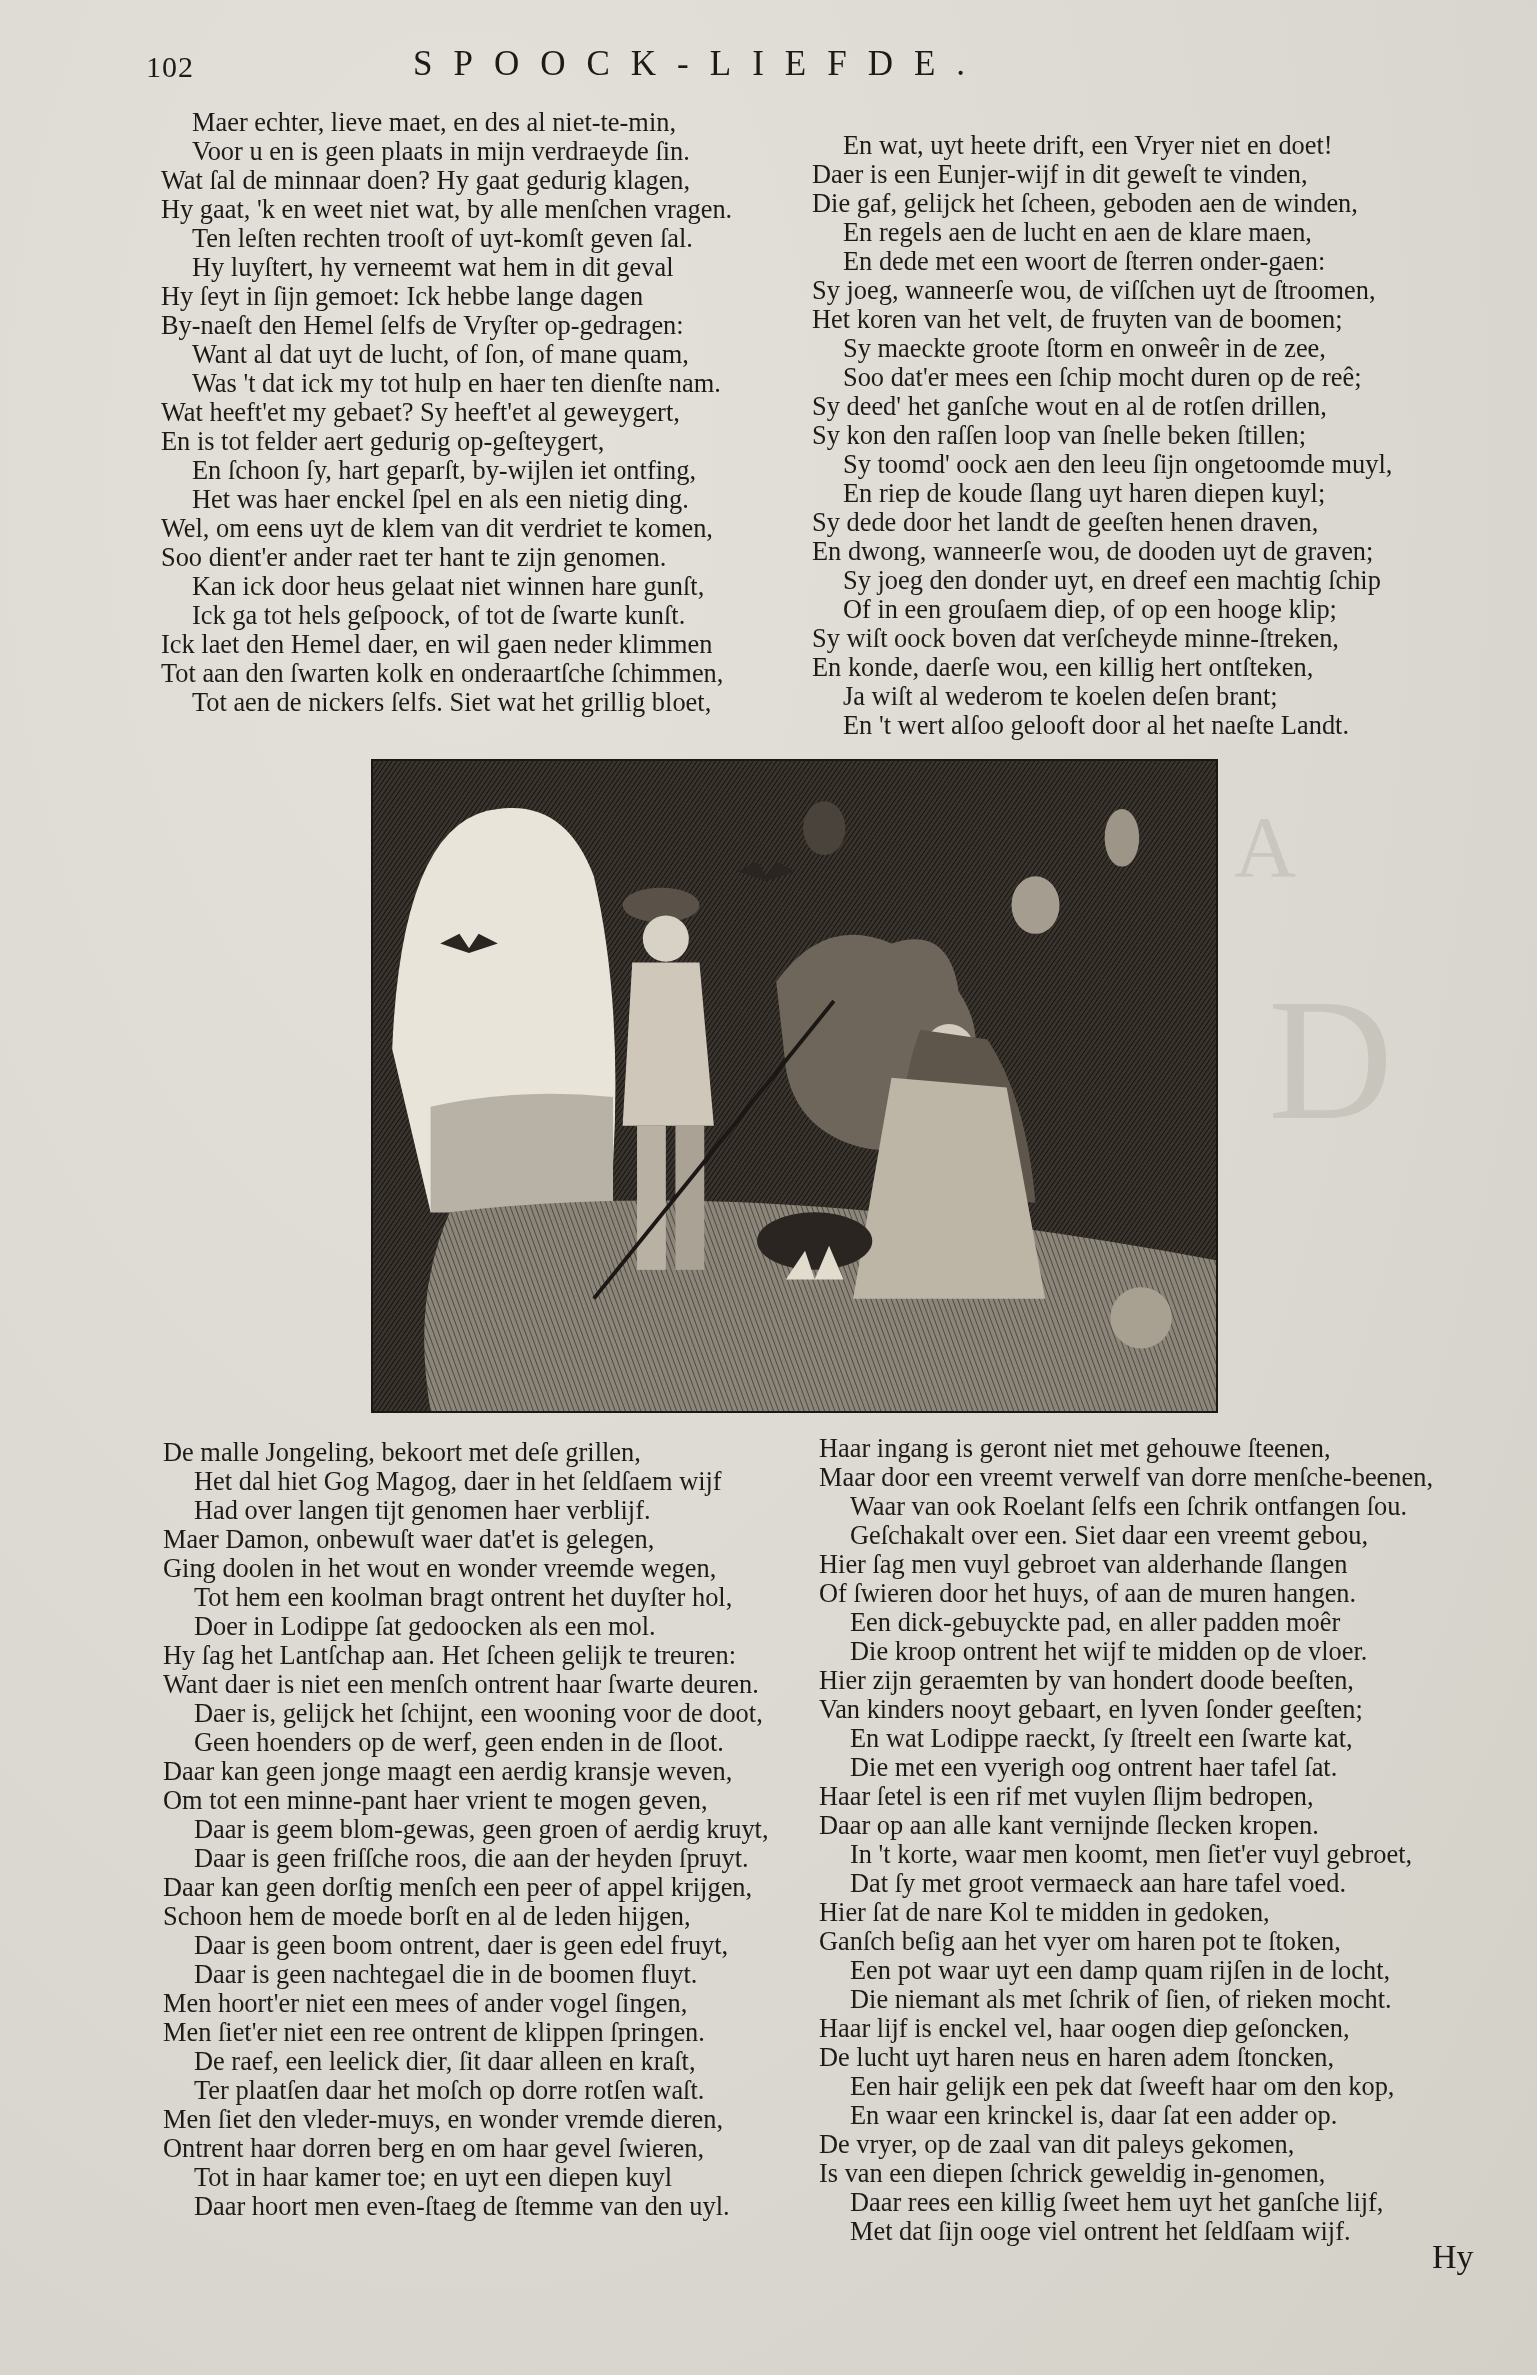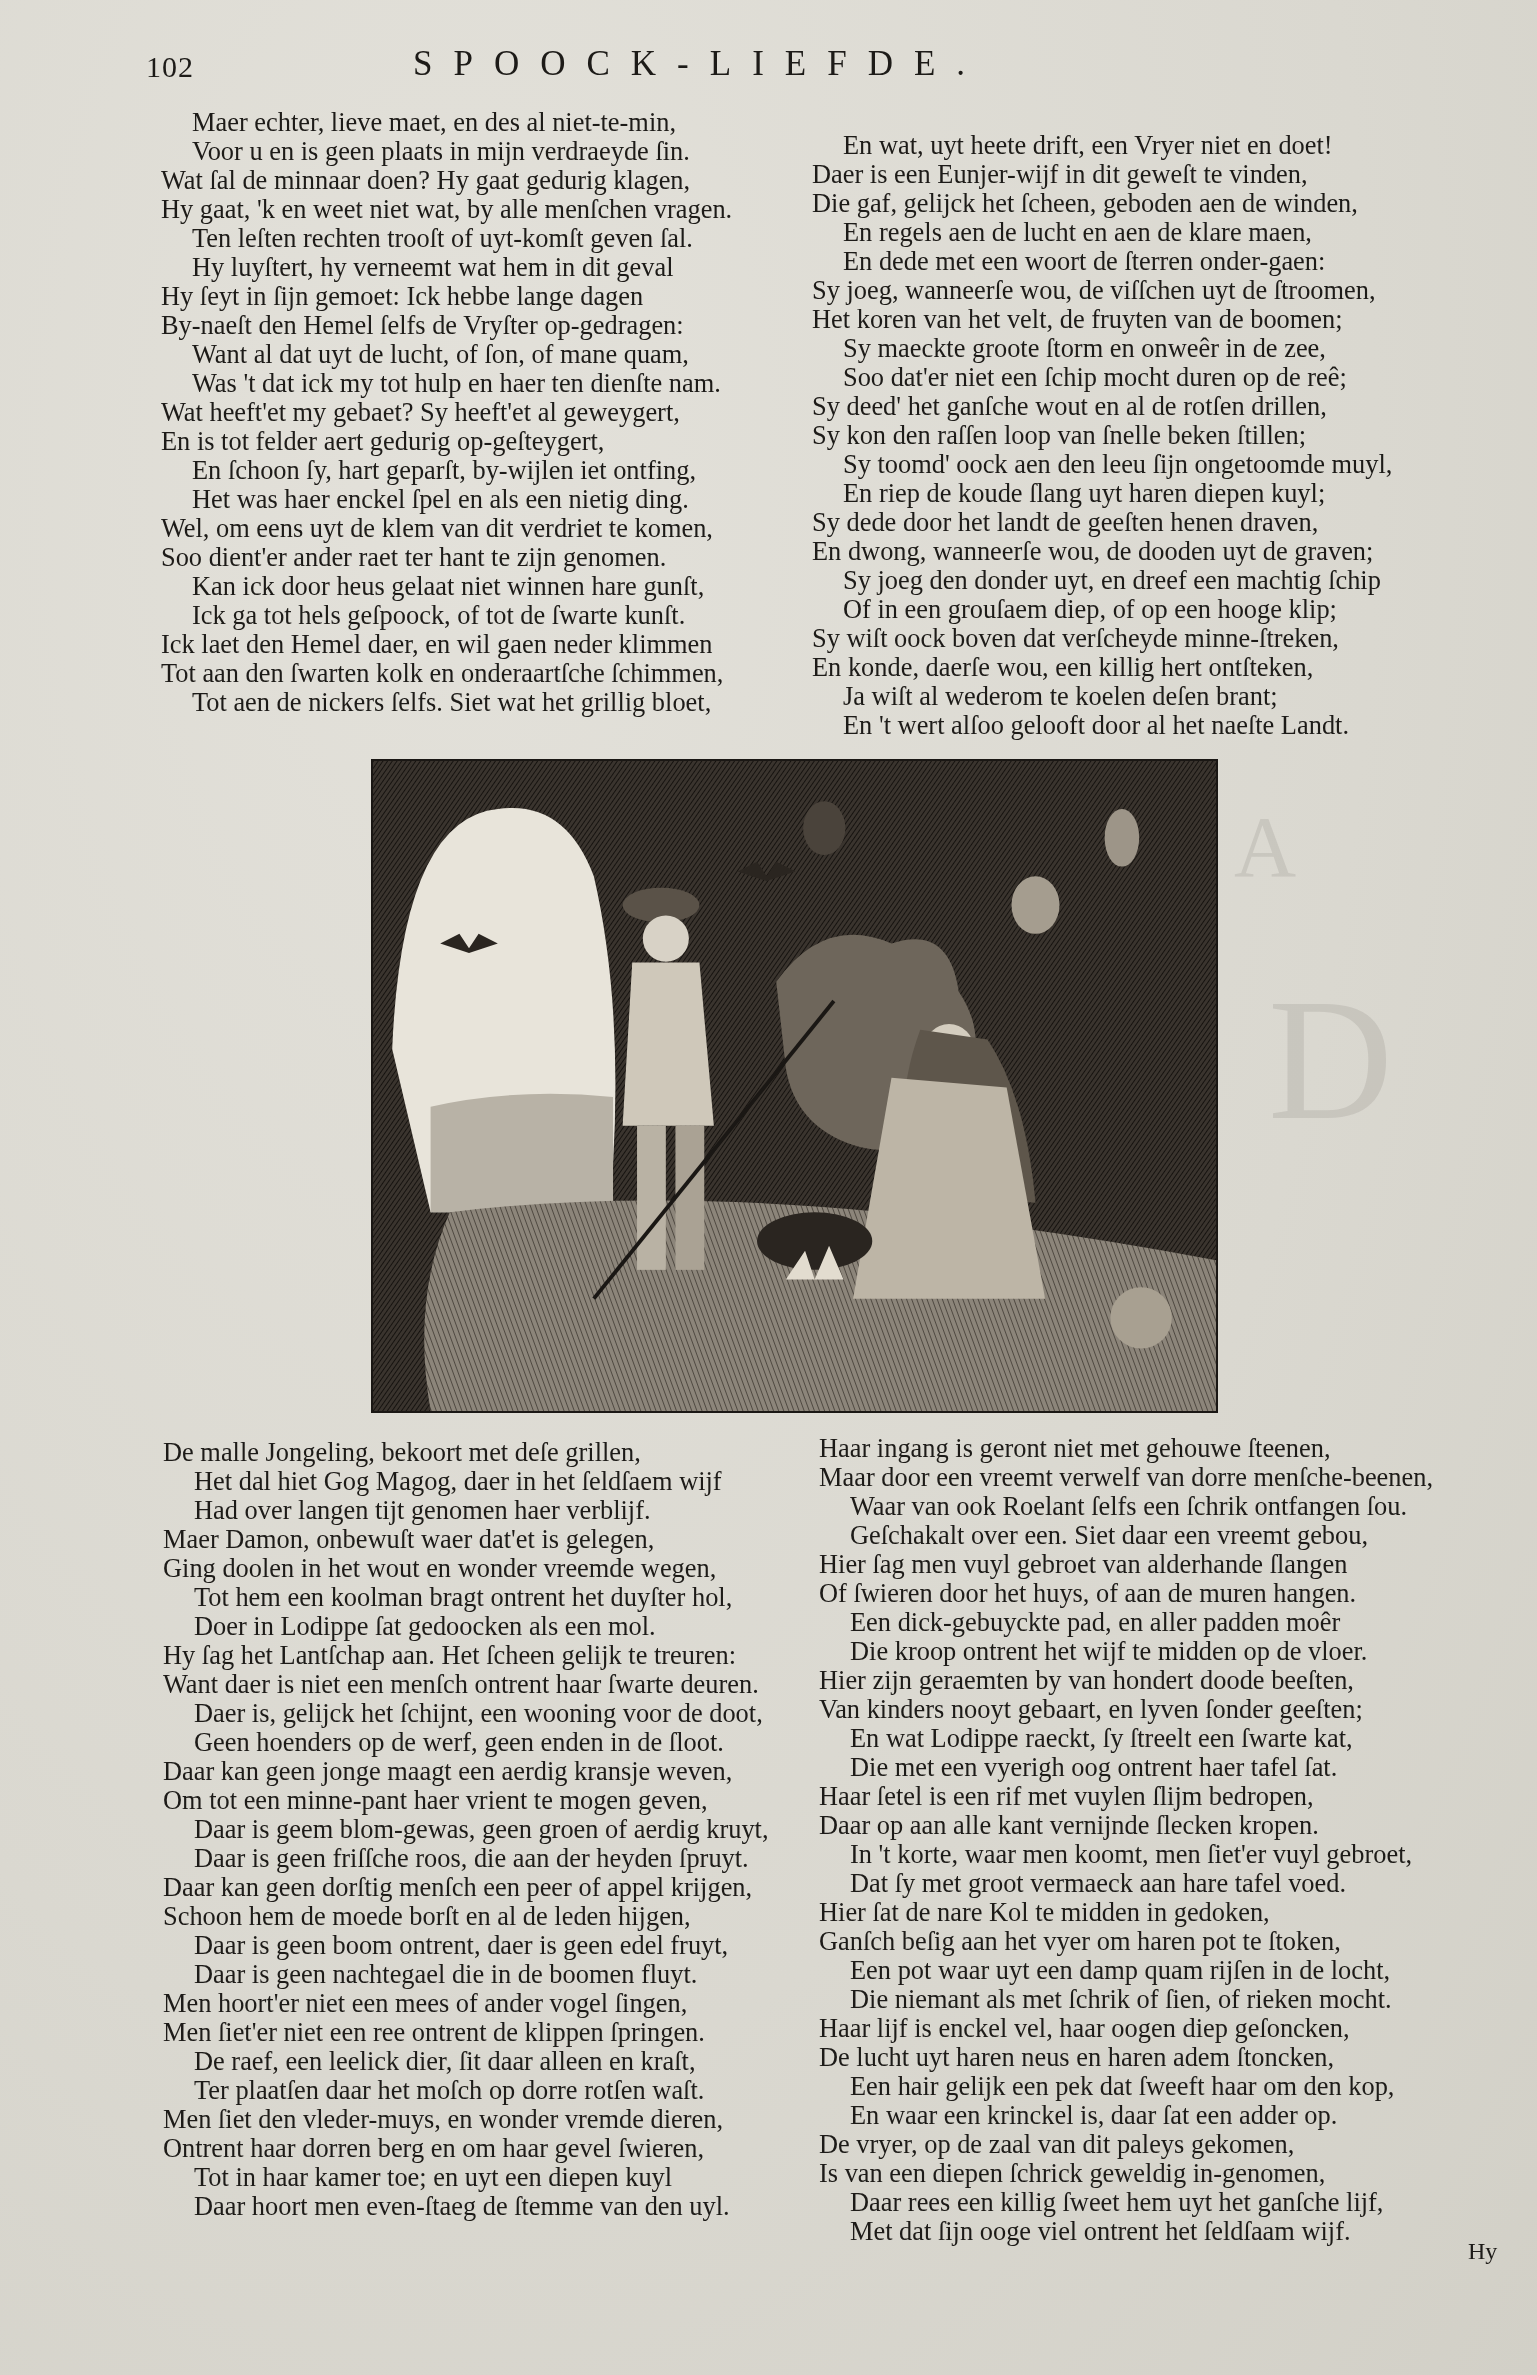--- a/index.html
+++ b/index.html
@@ -13,21 +13,21 @@
   }
   .page-number { position:absolute; left:146px; top:50px; font-size:30px; letter-spacing:1px; }
   .running-title { position:absolute; left:413px; top:44px; font-size:35px; letter-spacing:21px; }
   .column { position:absolute; font-size:26.4px; line-height:29px; }
   .column .line { white-space:nowrap; display:block; }
   .column .line.indent { padding-left:31px; }
   .col-top-left { left:161px; top:108px; width:634px; }
   .col-top-right { left:812px; top:131px; width:653px; }
   .col-bot-left { left:163px; top:1438px; width:644px; }
   .col-bot-right { left:819px; top:1434px; width:644px; }
-  .catchword { position:absolute; left:1468px; top:2238px; font-size:24px; }
+  .catchword { position:absolute; left:1432px; top:2238px; font-size:34px; }
   .engraving {
     position:absolute; left:371px; top:759px; width:843px; height:650px;
     background:#2a2622; overflow:hidden; border:2.9px solid #1a1714;
   }
   .engraving svg { width:100%; height:100%; display:block; }
   .ghost { position:absolute; color:rgba(120,118,110,0.18); font-size:86px; }
 </style>
 </head>
 <body>
 
@@ -62,21 +62,21 @@
   </div>
 <div class="column col-top-right">
     <span class="line indent">En wat, uyt heete drift, een Vryer niet en doet!</span>
     <span class="line">Daer is een Eunjer-wijf in dit geweſt te vinden,</span>
     <span class="line">Die gaf, gelijck het ſcheen, geboden aen de winden,</span>
     <span class="line indent">En regels aen de lucht en aen de klare maen,</span>
     <span class="line indent">En dede met een woort de ſterren onder-gaen:</span>
     <span class="line">Sy joeg, wanneerſe wou, de viſſchen uyt de ſtroomen,</span>
     <span class="line">Het koren van het velt, de fruyten van de boomen;</span>
     <span class="line indent">Sy maeckte groote ſtorm en onweêr in de zee,</span>
-    <span class="line indent">Soo dat'er niet een ſchip mocht duren op de reê;</span>
+    <span class="line indent">Soo dat'er mees een ſchip mocht duren op de reê;</span>
     <span class="line">Sy deed' het ganſche wout en al de rotſen drillen,</span>
     <span class="line">Sy kon den raſſen loop van ſnelle beken ſtillen;</span>
     <span class="line indent">Sy toomd' oock aen den leeu ſijn ongetoomde muyl,</span>
     <span class="line indent">En riep de koude ſlang uyt haren diepen kuyl;</span>
     <span class="line">Sy dede door het landt de geeſten henen draven,</span>
     <span class="line">En dwong, wanneerſe wou, de dooden uyt de graven;</span>
     <span class="line indent">Sy joeg den donder uyt, en dreef een machtig ſchip</span>
     <span class="line indent">Of in een grouſaem diep, of op een hooge klip;</span>
     <span class="line">Sy wiſt oock boven dat verſcheyde minne-ſtreken,</span>
     <span class="line">En konde, daerſe wou, een killig hert ontſteken,</span>

